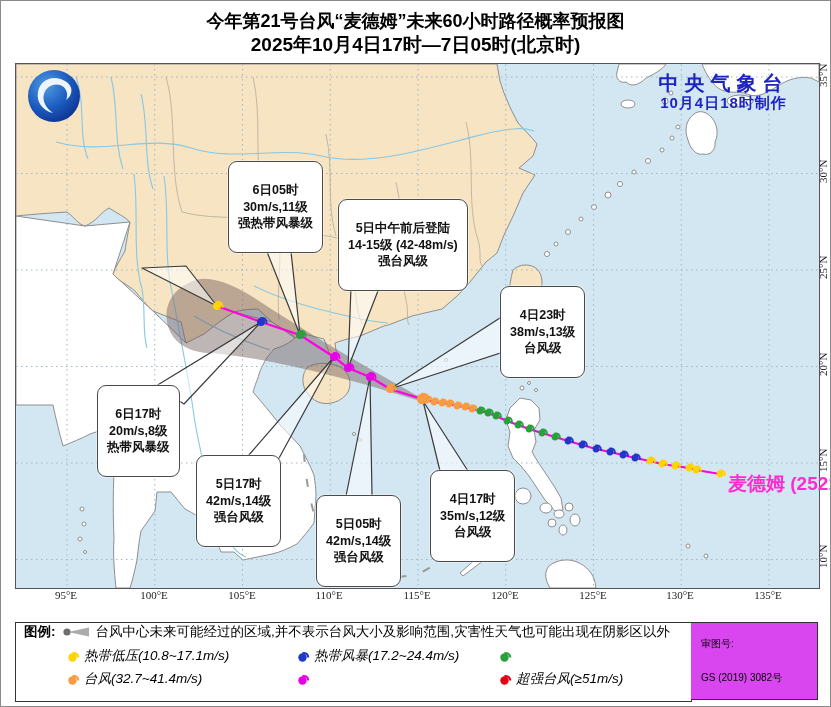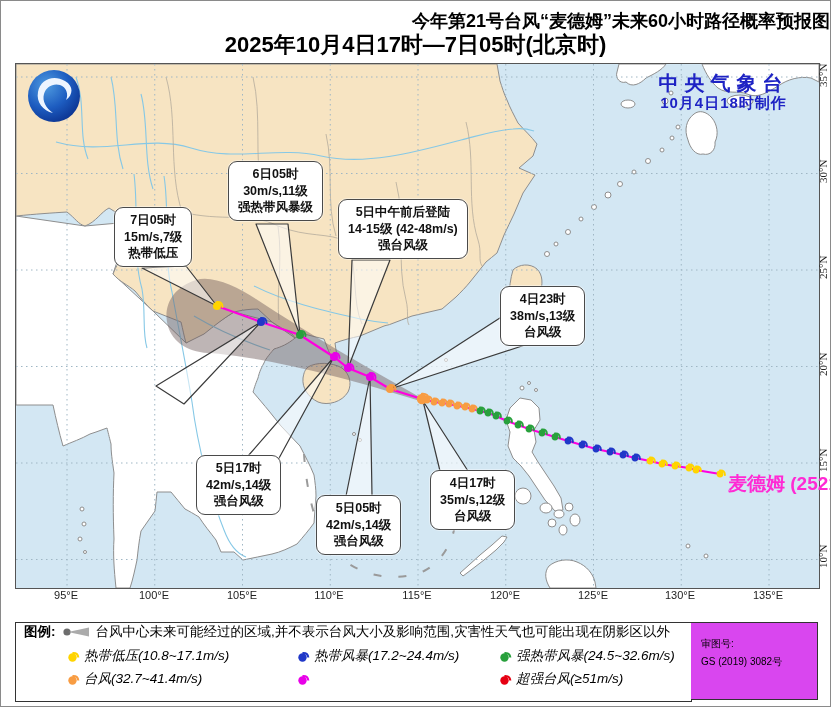--- a/index.html
+++ b/index.html
@@ -1,50 +1,50 @@
 <!DOCTYPE html>
 <html><head>
 <meta charset="utf-8">
 <style>
   html,body{margin:0;padding:0;background:#ffffff;}
   #stage{position:relative;width:829px;height:705px;border:1px solid #8a8a8a;background:#ffffff;
          font-family:"Liberation Sans","DejaVu Sans",sans-serif;overflow:hidden;}
   
   #title-block{position:absolute;left:0;top:8px;width:100%;text-align:center;color:#000;}
-  #title-block .t1{display:block;font-size:18px;font-weight:bold;line-height:24px;text-align:right;}
-  #title-block .t2{display:block;font-size:22px;font-weight:bold;line-height:24px;}
+  #title-block .t1{display:block;font-size:18px;font-weight:bold;line-height:24px;}
+  #title-block .t2{display:block;font-size:19px;font-weight:bold;line-height:24px;}
   
   #map{position:absolute;left:14px;top:62px;width:803px;height:524px;border:1px solid #555;
        background:#d3e7f3;box-sizing:content-box;}
   #map svg{position:absolute;left:0;top:0;}
   
   #agency{position:absolute;left:625px;top:72px;width:195px;text-align:center;color:#1e23c4;font-weight:bold;}
   #agency .a1{display:block;font-size:20px;letter-spacing:6px;line-height:20px;}
   #agency .a2{display:block;font-size:15px;letter-spacing:1px;line-height:20px;}
   
   #logo{position:absolute;left:24px;top:66px;width:58px;height:58px;}
   
   .callout{position:absolute;background:#ffffff;border:1.6px solid #4a4a4a;border-radius:9px;
-           padding:4px 9px;text-align:center;font-size:12.5px;font-weight:bold;color:#111;
+           padding:20px 9px;text-align:center;font-size:12.5px;font-weight:bold;color:#111;
            line-height:16.5px;white-space:nowrap;box-shadow:0 0 0 1px rgba(255,255,255,.4);}
   .callout span{display:block;}
   
   #storm-name{position:absolute;left:727px;top:470px;color:#ff2ad4;font-size:19px;font-weight:bold;white-space:nowrap;}
   
-  .lon-label{position:absolute;top:588px;transform:translateX(-50%);font-family:Liberation Sans, sans-serif;
+  .lon-label{position:absolute;top:588px;transform:translateX(-50%);font-family:Liberation Serif, serif;
              font-size:11px;color:#222;}
   .lat-label{position:absolute;left:812px;width:20px;text-align:center;transform:rotate(-90deg);
              font-family:"Liberation Serif","DejaVu Serif",serif;font-size:11px;color:#222;white-space:nowrap;}
   
   #legend-panel{position:absolute;left:14px;top:621px;width:675px;height:78px;border:1.4px solid #333;
                 background:#fff;font-size:13.5px;color:#000;}
   #review-box{position:absolute;left:690px;top:621px;width:127px;height:78px;border:1.4px solid #333;border-left:none;
               background:#d946ef;font-size:10px;color:#000;padding-left:10px;box-sizing:border-box;}
   #review-box .r1{display:block;margin-top:14px;}
-  #review-box .r2{display:block;margin-top:4px;}
+  #review-box .r2{display:block;margin-top:20px;}
   .lg-row{position:absolute;left:8px;right:4px;display:flex;align-items:center;}
   #lg-row1{top:0;}
   #lg-row2{top:33px;}
   #lg-row3{top:56px;}
   .lg-caption{font-weight:bold;margin-right:6px;}
   .lg-cone-text{margin-left:4px;}
   .lg-item{display:flex;align-items:center;font-style:italic;}
   .lg-item .lg-marker{margin-right:4px;flex:0 0 auto;}
   #lg-row2 .lg-item:nth-child(1),#lg-row3 .lg-item:nth-child(1){position:absolute;left:42px;}
   #lg-row2 .lg-item:nth-child(2),#lg-row3 .lg-item:nth-child(2){position:absolute;left:272px;}
@@ -296,39 +296,39 @@
     <circle cx="29" cy="29" r="26" fill="url(#lg)"></circle>
     <path fill="#eef5ff" d="M40,14 C28,7 15,13 13,25 C11,35 18,44 28,46 C21,41 17,34 19,27
           C21,20 28,16 35,18 C41,20 44,27 41,33 C48,28 49,19 40,14 Z"></path>
   </svg>
 
   <div id="agency">
     <span class="a1">中央气象台</span>
     <span class="a2">10月4日18时制作</span>
   </div>
 
-  <div class="callout" style="left:113px;top:206px">
-    <span>7日05时</span>
-    <span>15m/s,7级</span>
-    <span>热带低压</span>
-  </div>
   <div class="callout" style="left:227px;top:160px">
     <span>6日05时</span>
     <span>30m/s,11级</span>
     <span>强热带风暴级</span>
   </div>
   <div class="callout" style="left:337px;top:198px">
     <span>5日中午前后登陆</span>
     <span>14-15级 (42-48m/s)</span>
     <span>强台风级</span>
   </div>
   <div class="callout" style="left:499px;top:285px">
     <span>4日23时</span>
     <span>38m/s,13级</span>
     <span>台风级</span>
+  </div>
+  <div class="callout" style="left:96px;top:384px">
+    <span>6日17时</span>
+    <span>20m/s,8级</span>
+    <span>热带风暴级</span>
   </div>
   <div class="callout" style="left:195px;top:454px">
     <span>5日17时</span>
     <span>42m/s,14级</span>
     <span>强台风级</span>
   </div>
   <div class="callout" style="left:315px;top:494px">
     <span>5日05时</span>
     <span>42m/s,14级</span>
     <span>强台风级</span>
@@ -380,21 +380,20 @@
             <circle cx="6.5" cy="8.5" r="4.2" fill="#2038c8"></circle>
             <path d="M6.5 4.1 Q11.8 3.7 12.3 8.5" fill="none" stroke-width="2.1" stroke="#2038c8"></path>
           </svg>
         <span>热带风暴(17.2~24.4m/s)</span>
       </span>
       <span class="lg-item">
         <svg class="lg-marker" width="14" height="15">
             <circle cx="6.5" cy="8.5" r="4.2" fill="#28a03c"></circle>
             <path d="M6.5 4.1 Q11.8 3.7 12.3 8.5" fill="none" stroke-width="2.1" stroke="#28a03c"></path>
           </svg>
-        <span>强热带风暴(24.5~32.6m/s)</span>
       </span>
     </div>
     <div class="lg-row" id="lg-row3">
       <span class="lg-item">
         <svg class="lg-marker" width="14" height="15">
             <circle cx="6.5" cy="8.5" r="4.2" fill="#f89c42"></circle>
             <path d="M6.5 4.1 Q11.8 3.7 12.3 8.5" fill="none" stroke-width="2.1" stroke="#f89c42"></path>
           </svg>
         <span>台风(32.7~41.4m/s)</span>
       </span>

